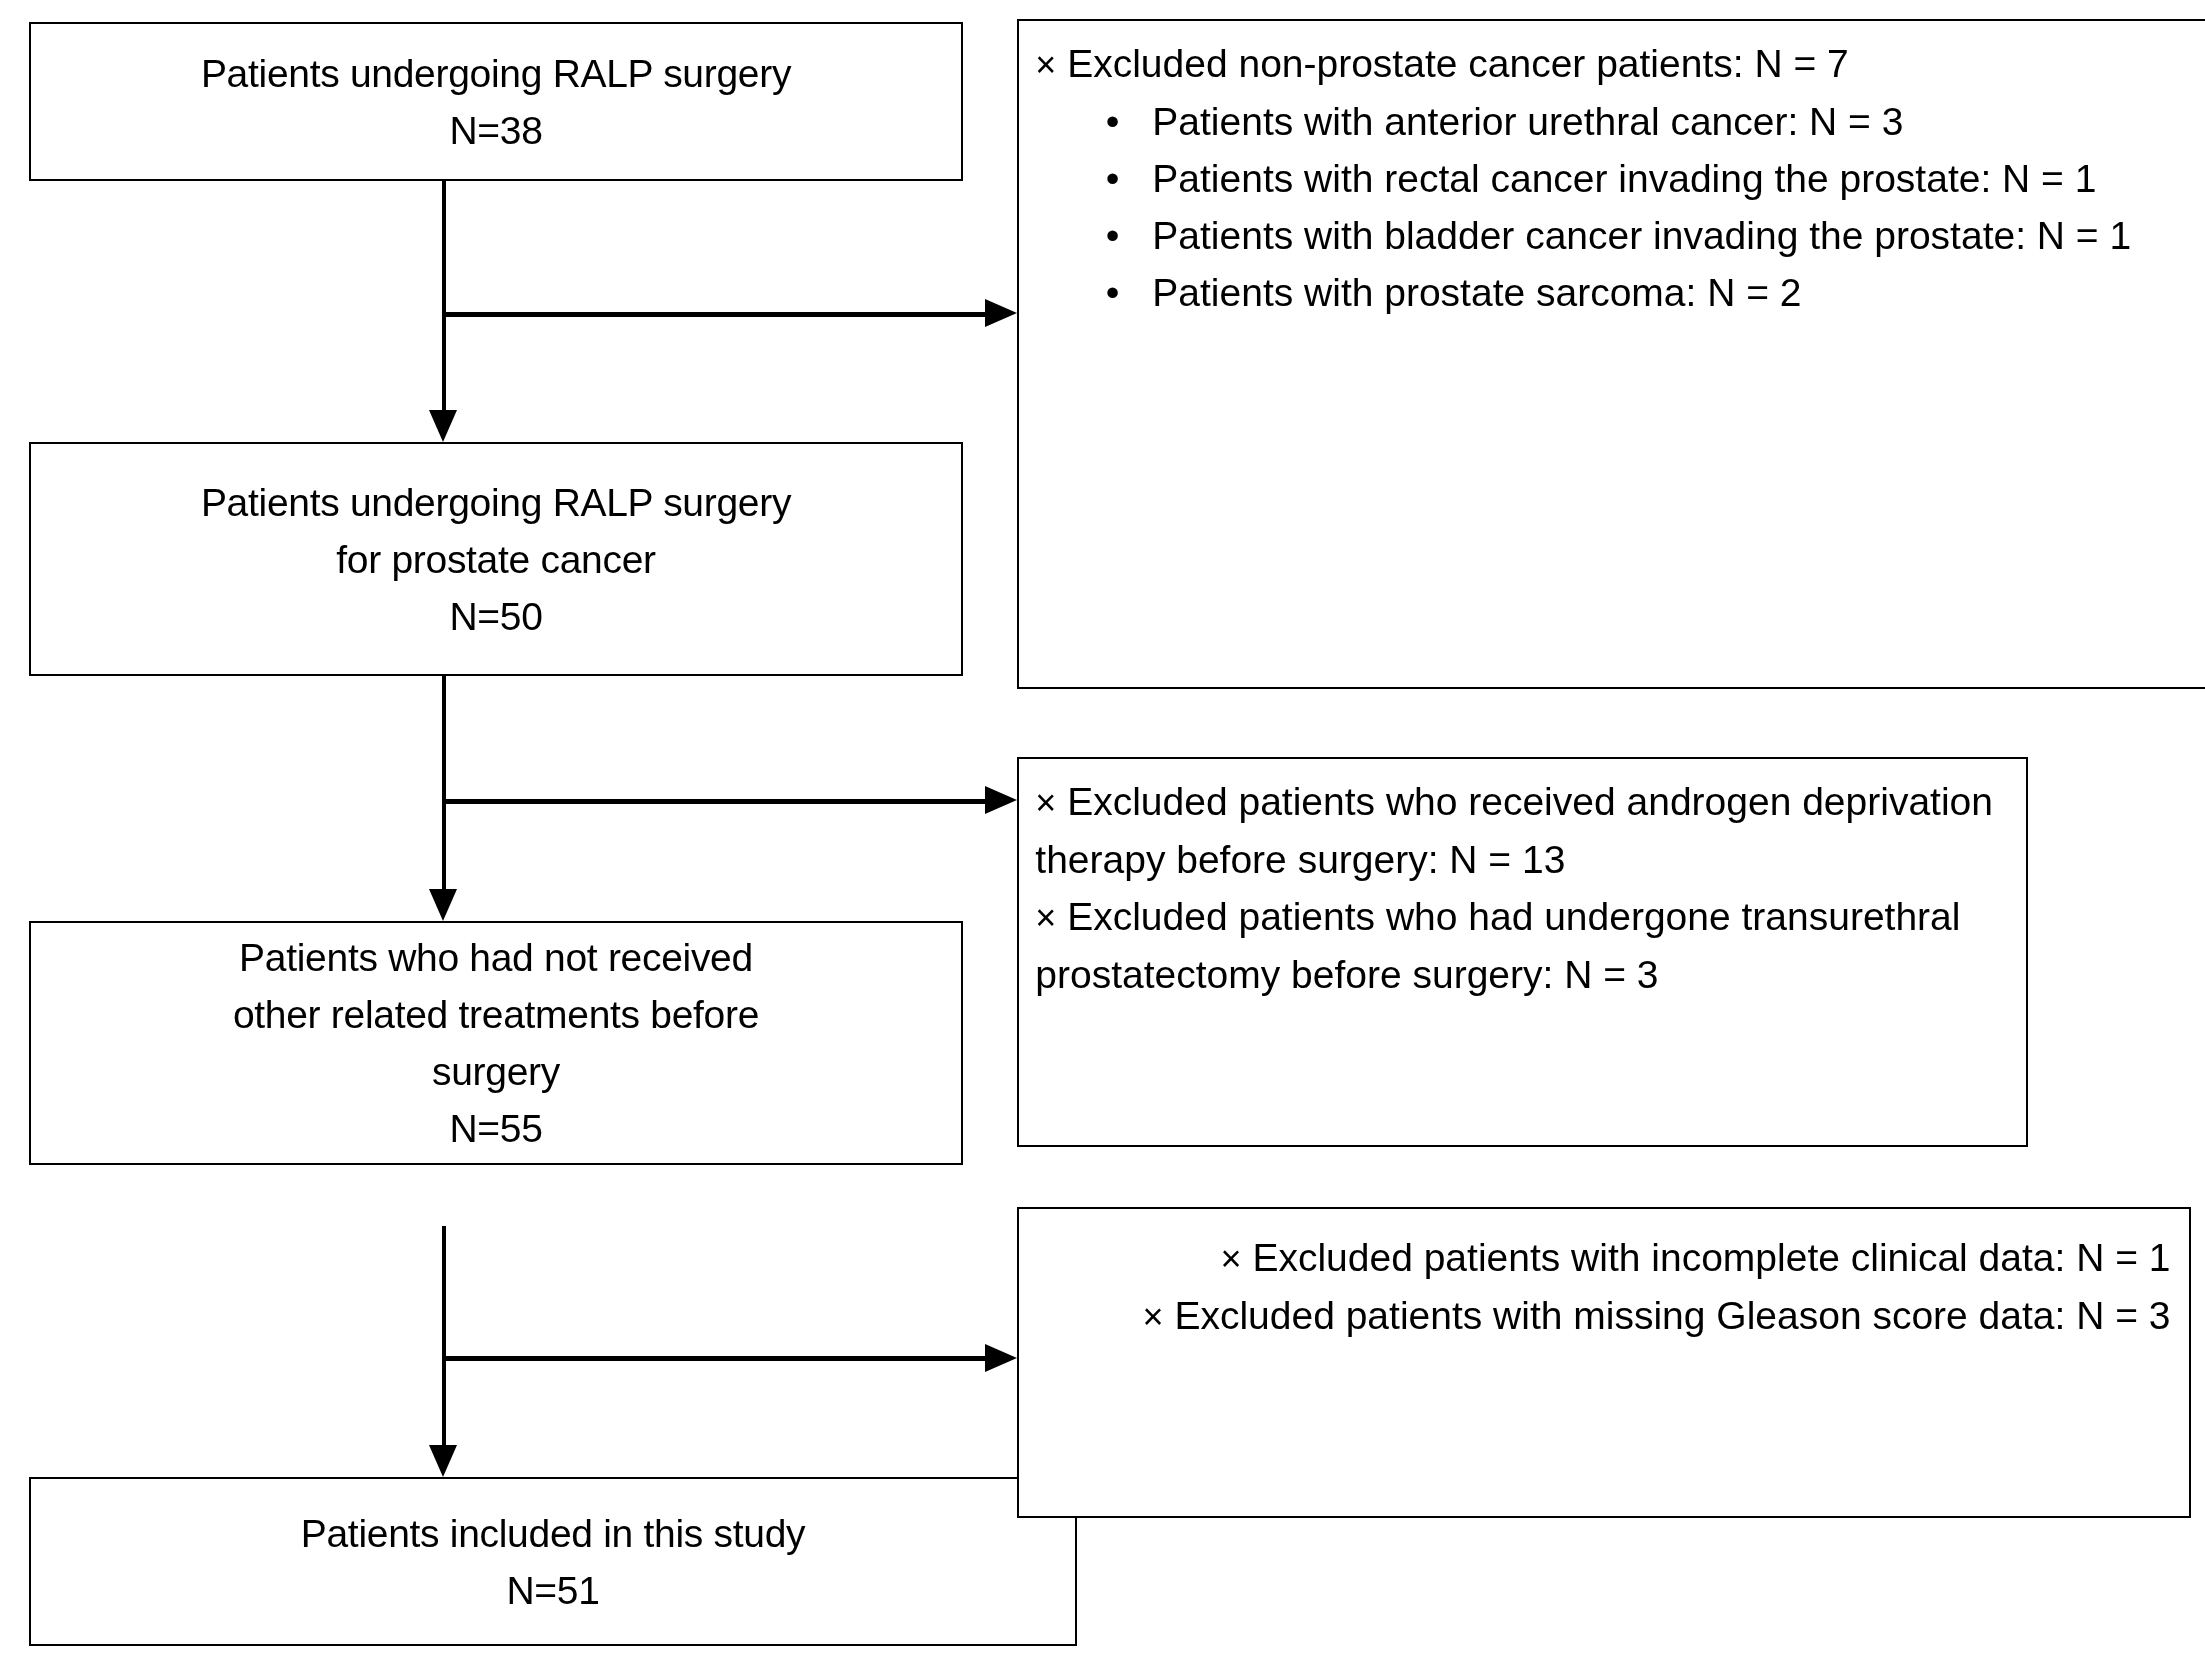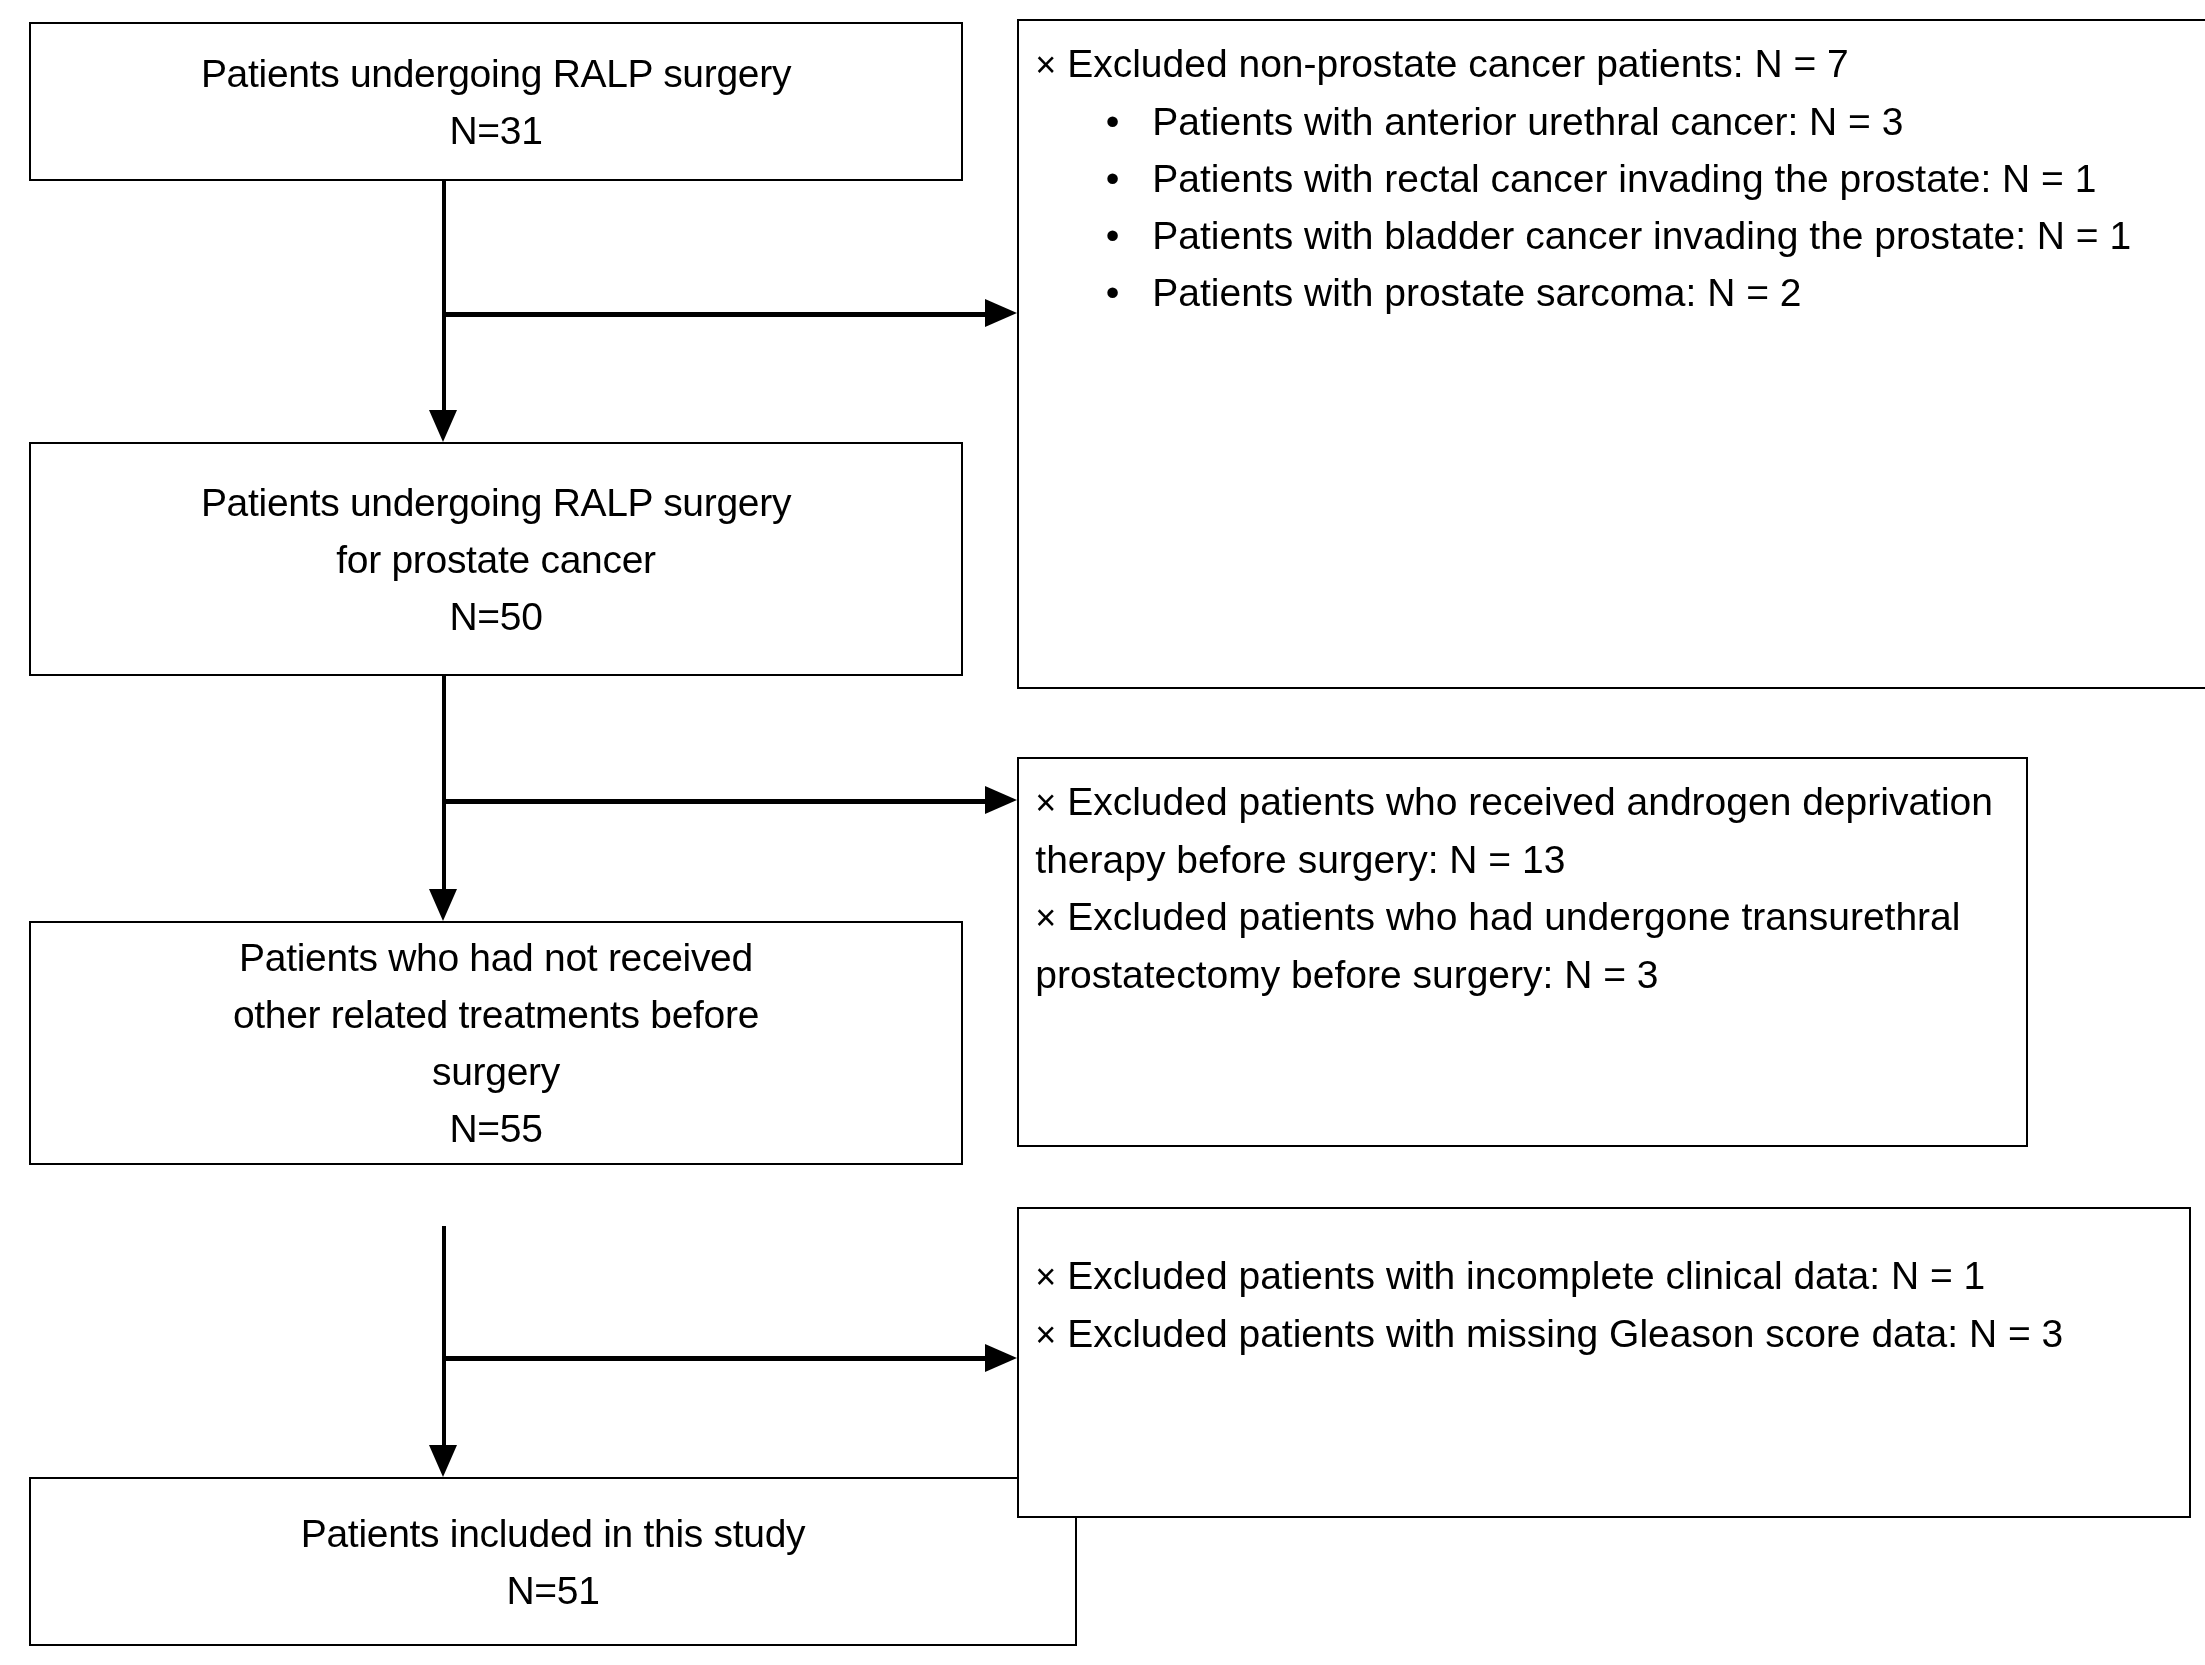--- a/index.html
+++ b/index.html
@@ -126,21 +126,21 @@
   <div class="arrow-right" style="left:977px; top:786px;"></div>
 
   <div class="vline" style="left:434px; top:1226px; height:220px;"></div>
   <div class="arrow-down" style="left:421px; top:1445px;"></div>
 
   <div class="hline" style="left:434px; top:1356px; width:543px;"></div>
   <div class="arrow-right" style="left:977px; top:1344px;"></div>
 
   <div class="box left" style="left:21px; top:22px; width:934px; height:159px;">
     <span class="line">Patients undergoing RALP surgery</span>
-    <span class="line">N=31</span>
+    <span class="line">N=38</span>
   </div>
 
   <div class="box left" style="left:21px; top:442px; width:934px; height:234px;">
     <span class="line">Patients undergoing RALP surgery</span>
     <span class="line">for prostate cancer</span>
     <span class="line">N=50</span>
   </div>
 
   <div class="box left" style="left:21px; top:921px; width:934px; height:244px;">
     <span class="line">Patients who had not received</span>
@@ -188,21 +188,21 @@
         <span>Excluded patients who received androgen deprivation therapy before surgery: N = 13</span>
       </p>
       <p class="excl">
         <span class="mark">×</span>
         <span>Excluded patients who had undergone transurethral prostatectomy before surgery: N = 3</span>
       </p>
     </div>
   </div>
 
   <div class="box right" style="left:1009px; top:1207px; width:1174px; height:311px; justify-content:flex-start;">
-    <div class="body" style="padding-top:38px;">
+    <div class="body" style="padding-top:20px;text-align:right;">
       <p class="excl">
         <span class="mark">×</span>
         <span>Excluded patients with incomplete clinical data: N = 1</span>
       </p>
       <p class="excl">
         <span class="mark">×</span>
         <span>Excluded patients with missing Gleason score data: N = 3</span>
       </p>
     </div>
   </div>

